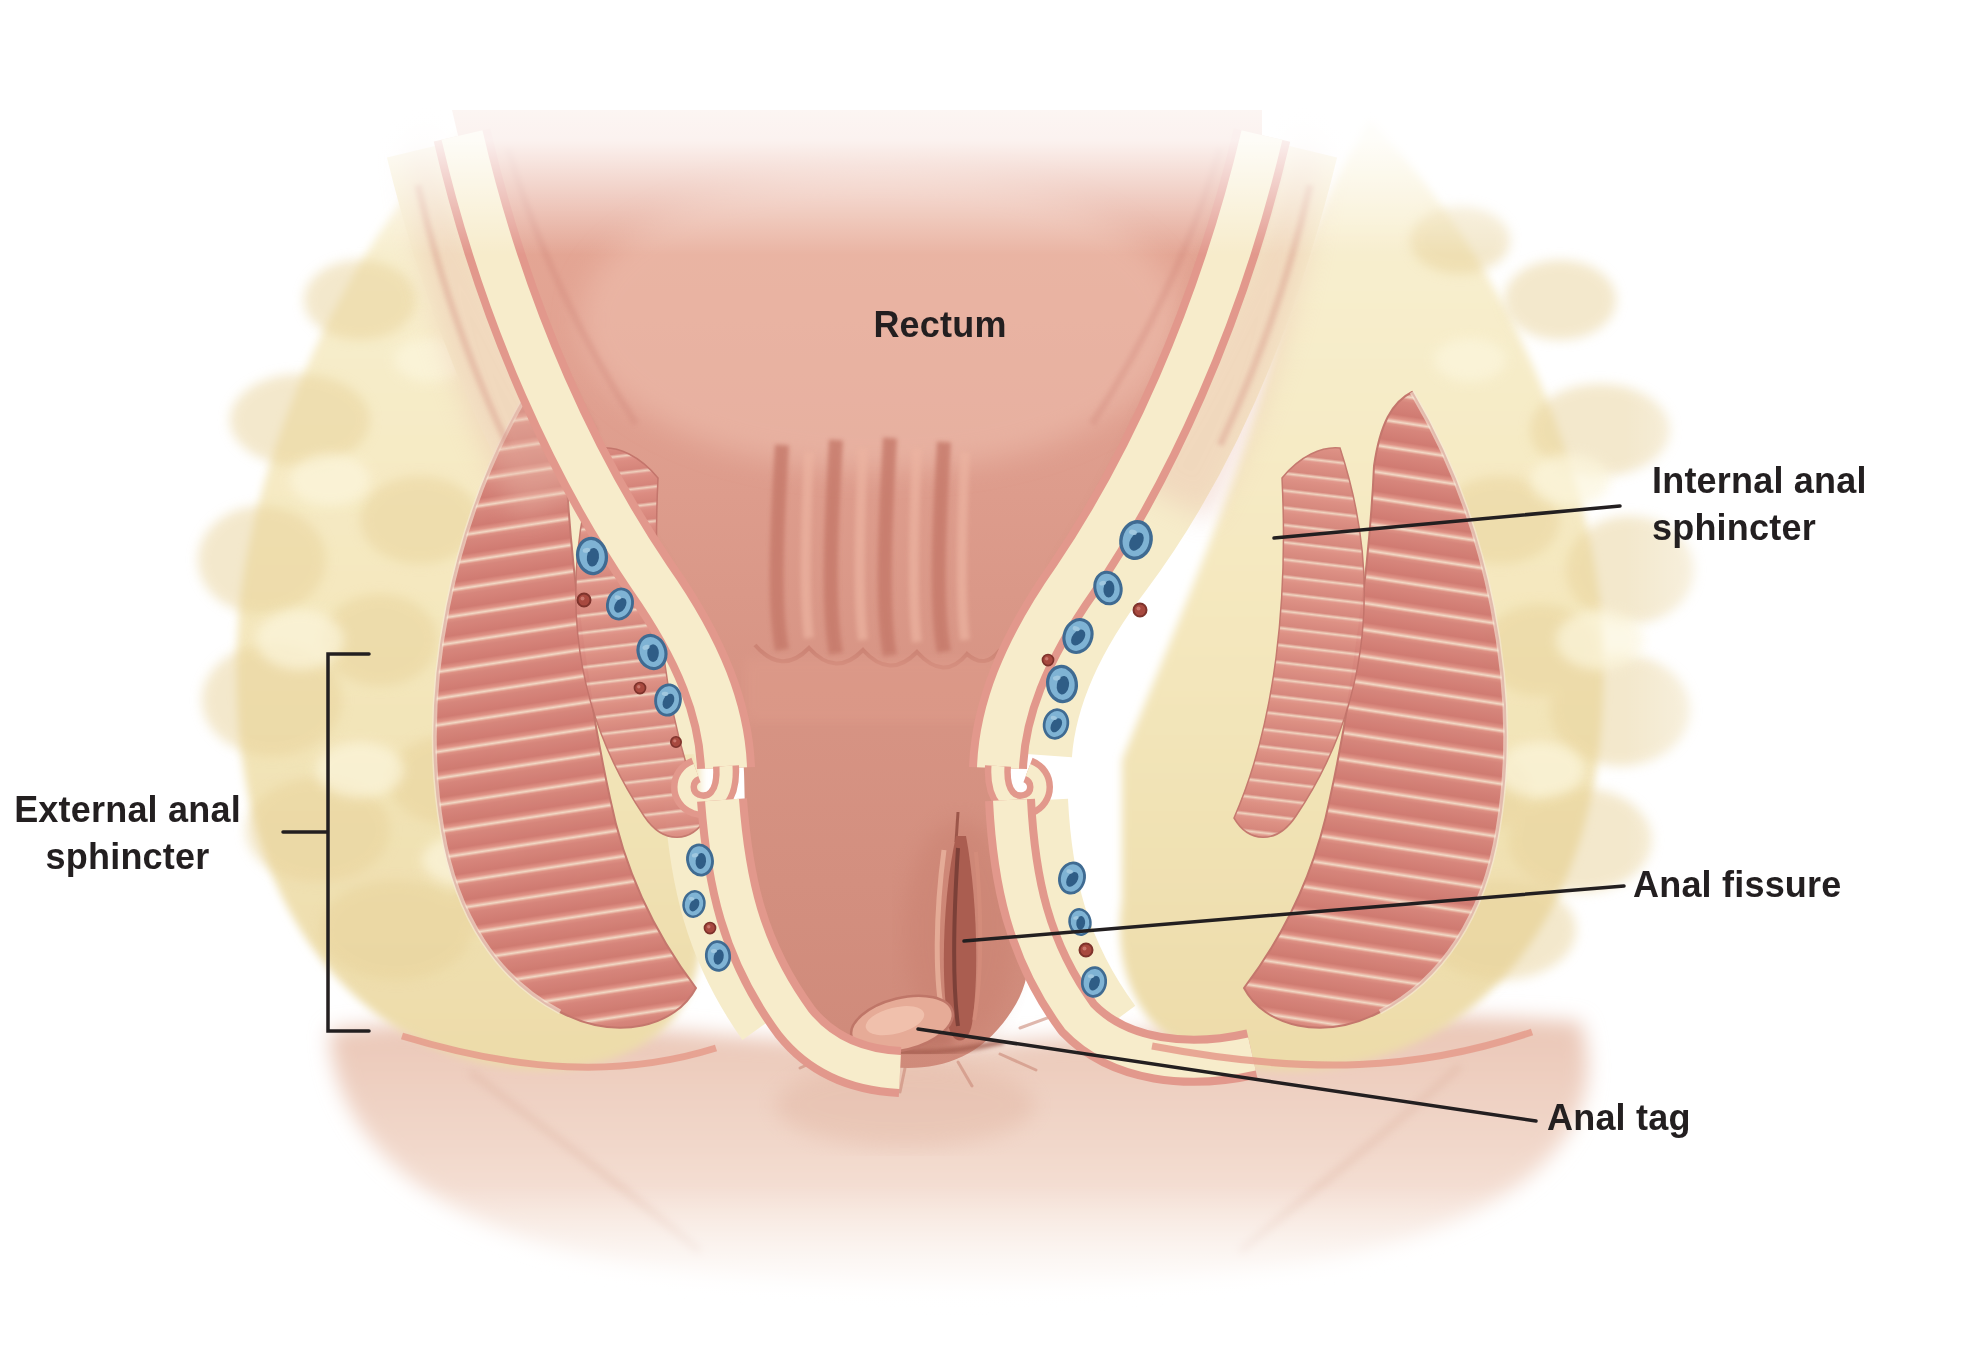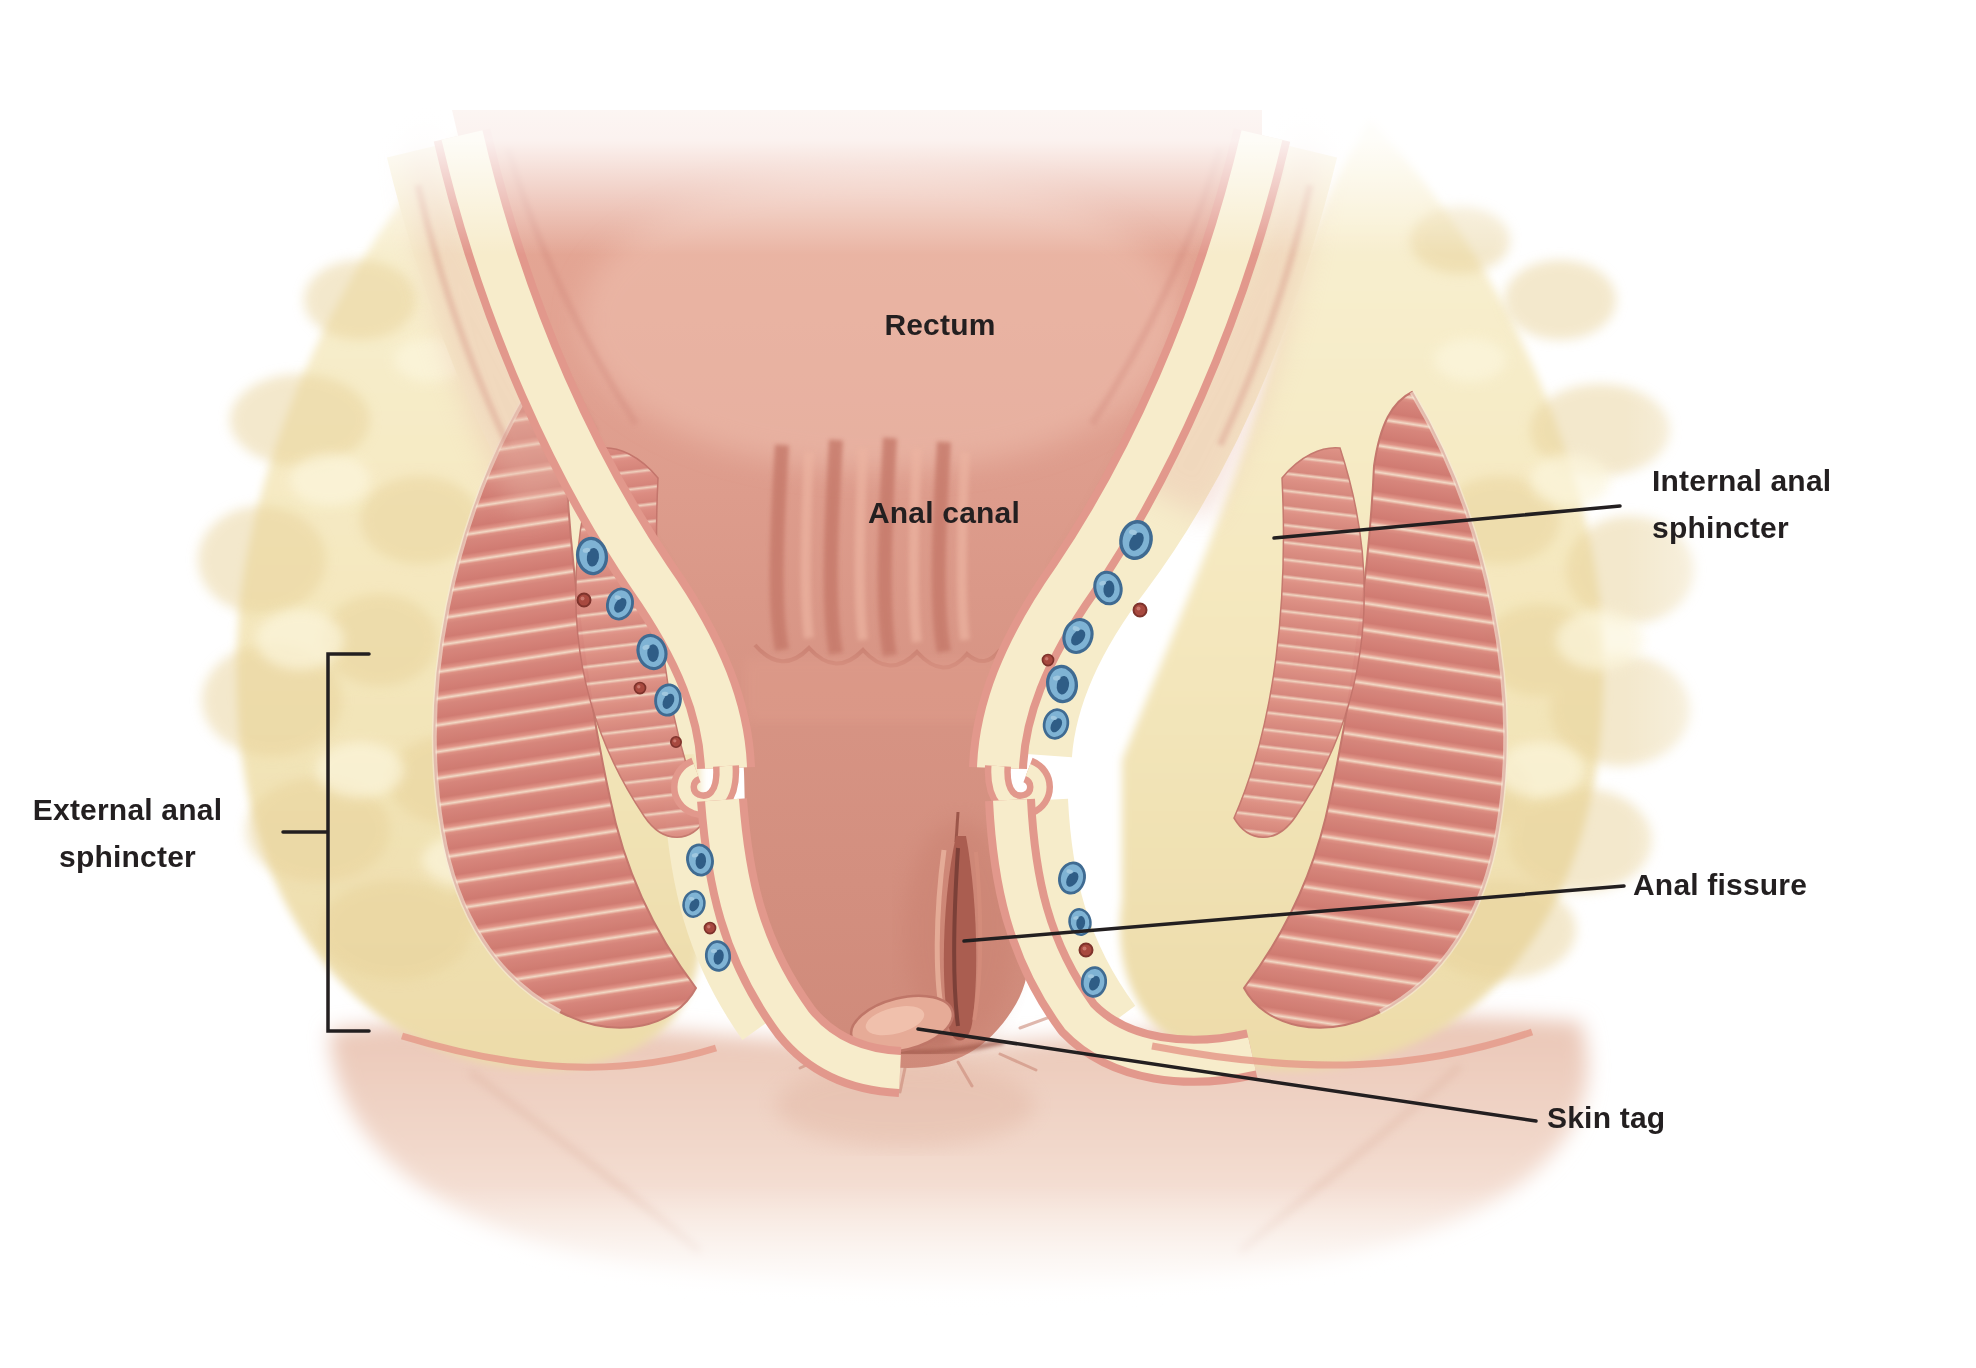--- a/index.html
+++ b/index.html
@@ -3,21 +3,21 @@
 <meta charset="utf-8">
 <title>Diagram</title>
 <style>
   html,body{margin:0;padding:0;background:#ffffff;}
   .stage{
     position:relative;width:1976px;height:1368px;background:#ffffff;overflow:hidden;
     font-family:"Liberation Sans","DejaVu Sans",sans-serif;
   }
   .stage svg{position:absolute;left:0;top:0;}
   .lbl{
-    position:absolute;font-weight:bold;font-size:30px;line-height:47px;
+    position:absolute;font-weight:bold;font-size:36px;line-height:47px;
     color:#231f20;white-space:pre-line;letter-spacing:0.2px;
   }
   .lbl.center{text-align:center;}
   .lbl.right{text-align:center;}
 </style>
 </head>
 <body>
 
 <div class="stage">
 
@@ -324,21 +324,20 @@
 
   <g stroke="#231f20" stroke-width="3.5" fill="none" stroke-linecap="round">
     <line x1="1620" y1="506" x2="1274" y2="538"></line>
     <line x1="1624" y1="886" x2="964" y2="941"></line>
     <line x1="1536" y1="1121" x2="918" y2="1029"></line>
     <path d="M 369,654 L 328,654 L 328,1031 L 369,1031 M 328,832 L 283,832"></path>
   </g>
 </svg>
 
 <div class="lbl center" style="left:840px;top:301px;width:200px">Rectum</div>
-<div class="lbl center" style="left:824px;top:489px;width:240px">Anal canal</div>
 <div class="lbl" style="left:1652px;top:457px">Internal anal
 sphincter</div>
 <div class="lbl right" style="left:0px;top:786px;width:255px">External anal
 sphincter</div>
 <div class="lbl" style="left:1633px;top:861px">Anal fissure</div>
-<div class="lbl" style="left:1547px;top:1094px">Skin tag</div>
+<div class="lbl" style="left:1547px;top:1094px">Anal tag</div>
 
 </div>
 
 </body></html>

